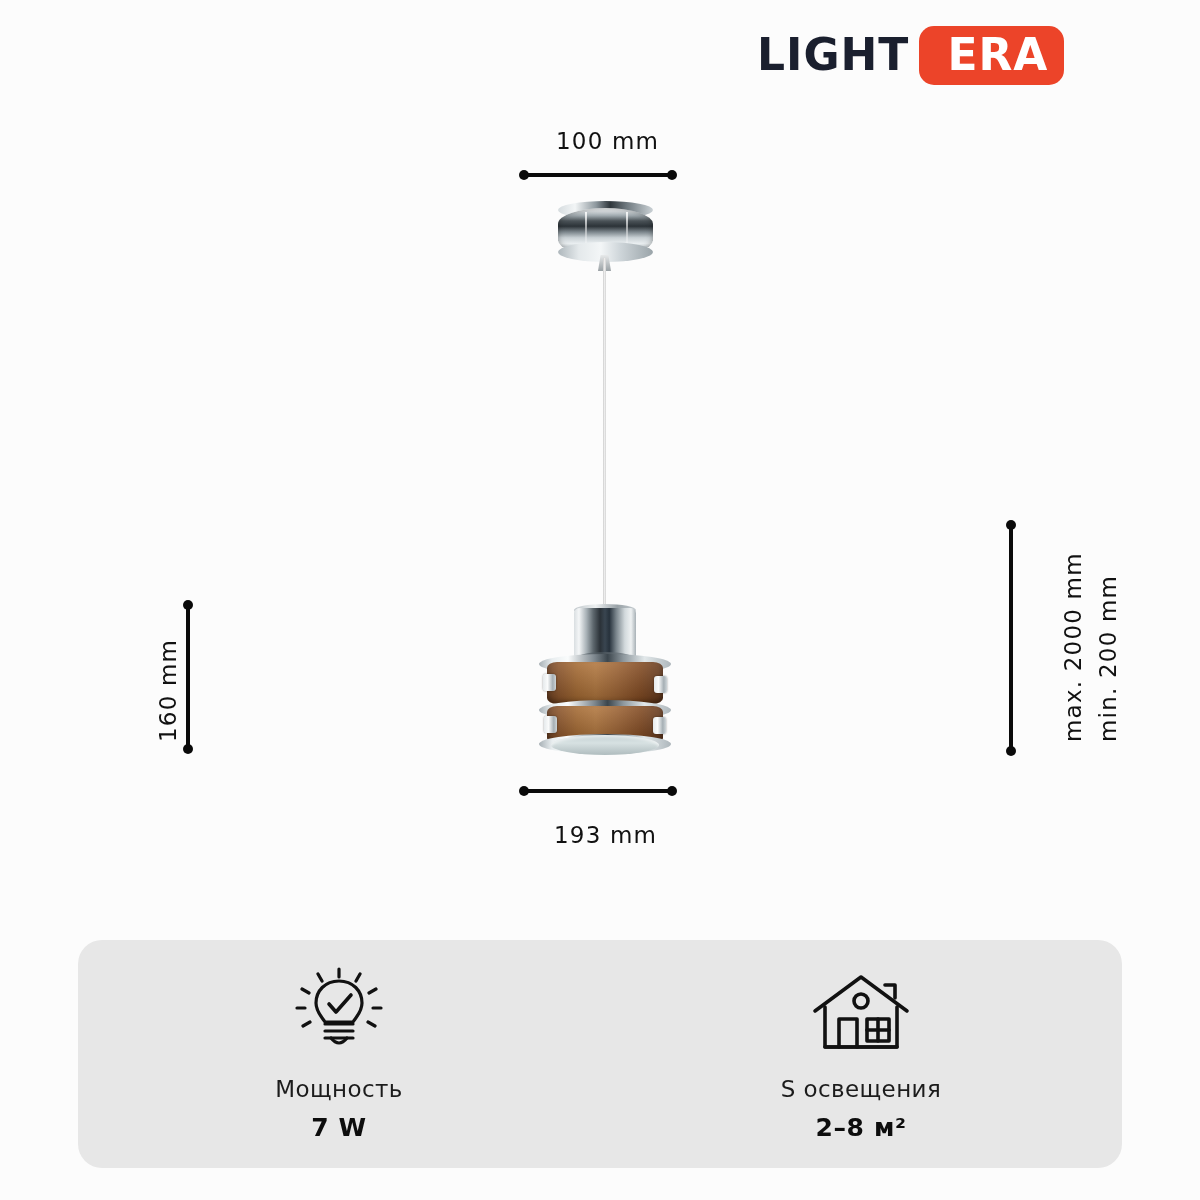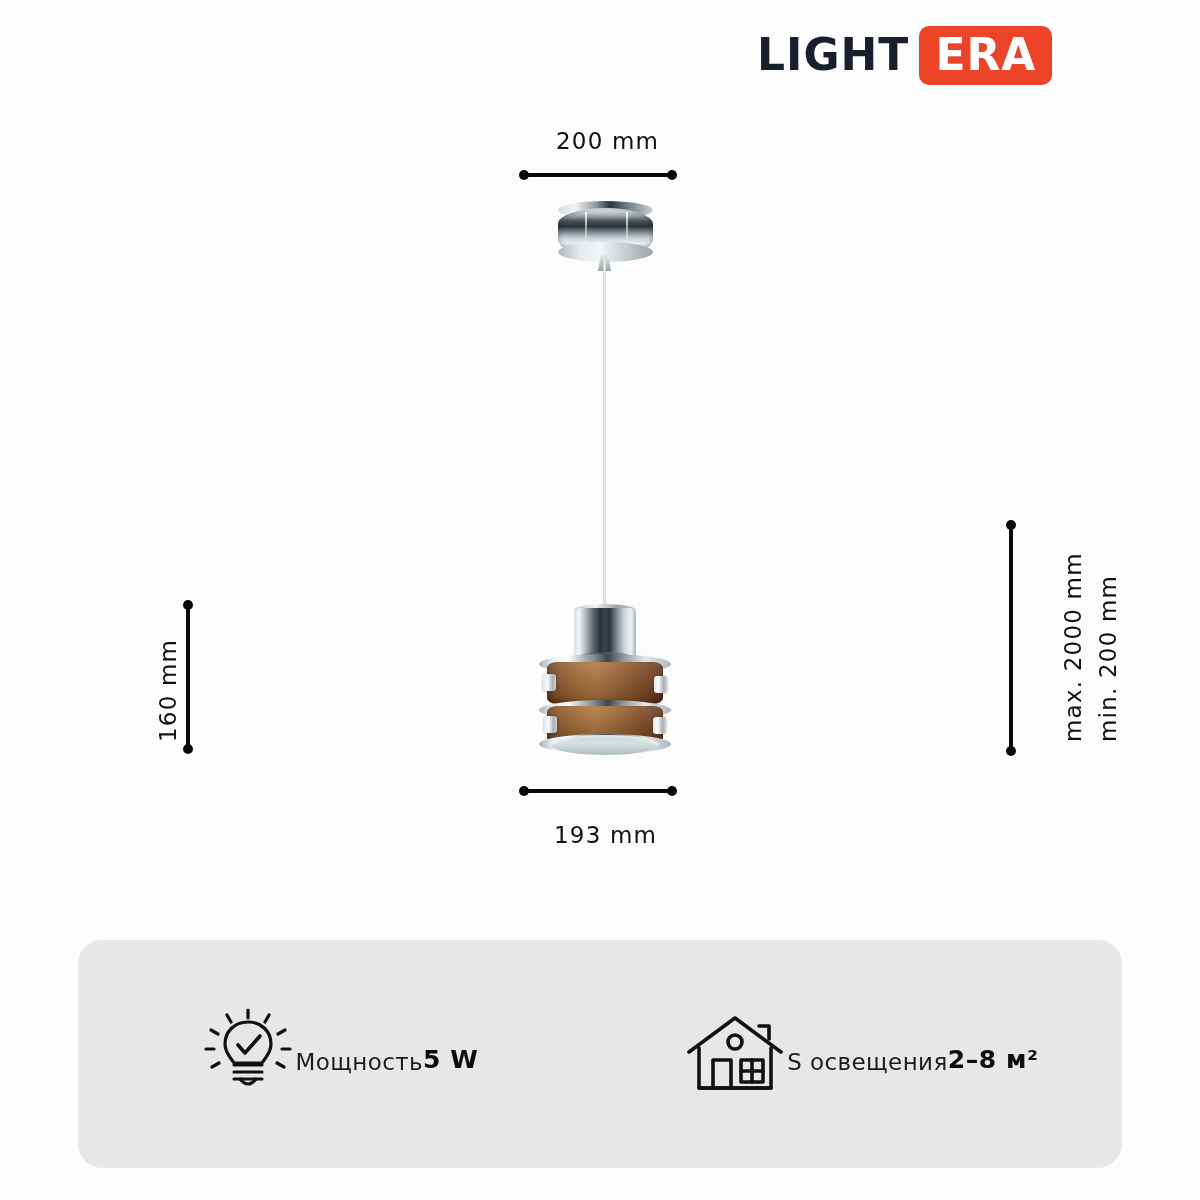--- a/index.html
+++ b/index.html
@@ -13,22 +13,22 @@
   .stage{position:absolute;left:0;top:0;width:1200px;height:1200px;}
 
   
   #logo{position:absolute;left:757px;top:27px;height:56px;display:flex;align-items:center;}
   #logo-light{
     font-family:"DejaVu Sans","Liberation Sans",sans-serif;
     font-size:44px;font-weight:700;letter-spacing:1px;
     color:#1A1F2E;line-height:1;padding-right:10px;
   }
   #logo-era-box{
-    background:#EC4429;border-radius:10px;
-    padding:7px 16px 8px 16px;display:flex;align-items:center;
+    background:#EC4429;border-radius:15px;
+    padding:7px 16px 8px 28px;display:flex;align-items:center;
   }
   #logo-era{
     font-family:"DejaVu Sans","Liberation Sans",sans-serif;
     font-size:44px;font-weight:700;letter-spacing:1px;
     color:#FFFFFF;line-height:1;
   }
 
   
   .dim-h{position:absolute;height:4px;background:#0A0A0A;}
   .dim-h::before,.dim-h::after{
@@ -146,21 +146,21 @@
     box-shadow:inset 0 2px 3px rgba(255,255,255,.6);
   }
 
   
   #spec-panel{
     position:absolute;left:78px;top:940px;width:1044px;height:228px;
     background:#E7E7E7;border-radius:24px;
     display:flex;align-items:center;
   }
   .spec-item{
-    flex:1;display:flex;flex-direction:row;align-items:center;justify-content:center;
+    flex:1;display:flex;flex-direction:column;align-items:center;justify-content:center;
   }
   .spec-icon{height:94px;display:flex;align-items:center;justify-content:center;}
   .spec-label{
     margin-top:16px;font-size:23px;color:#1C1C1C;letter-spacing:.4px;
     font-family:"DejaVu Sans","Liberation Sans",sans-serif;
   }
   .spec-value{
     margin-top:11px;font-size:25px;font-weight:700;color:#0D0D0D;letter-spacing:.6px;
     font-family:"DejaVu Sans","Liberation Sans",sans-serif;
   }
@@ -170,21 +170,21 @@
 
 <div class="stage">
 
   <div id="logo">
     <span id="logo-light">LIGHT</span>
     <span id="logo-era-box">
       <span id="logo-era">ERA</span>
     </span>
   </div>
 
-  <div class="dim-label" style="left:556px;top:128px;">200 mm</div>
+  <div class="dim-label" style="left:556px;top:128px;">100 mm</div>
   <div class="dim-h" style="left:523px;top:173px;width:150px;"></div>
 
   <div id="lamp">
     <div id="canopy-top"></div>
     <div id="canopy"></div>
     <div class="canopy-seam" style="left:585px;"></div>
     <div class="canopy-seam" style="left:626px;"></div>
     <div id="canopy-bot"></div>
 
     <div id="cord-grip"></div>
@@ -226,21 +226,21 @@
         <svg width="96" height="94" viewBox="0 0 96 94" fill="none" stroke="#111" stroke-width="3.2" stroke-linecap="round" stroke-linejoin="round">
           <path d="M48 15 C34 15 25 25 25 37 c0 9 6 14 9 19 h28 c3 -5 9 -10 9 -19 C71 25 62 15 48 15 Z"></path>
           <path d="M34 58 h28 M34 65 h28 M34 72 h28"></path>
           <path d="M40 72 q8 10 16 0"></path>
           <path d="M38 38 l7 8 l15 -17" stroke-width="3.6"></path>
           <path d="M48 3 v8 M48 3 v8"></path>
           <path d="M27 8 l4 7 M69 8 l-4 7 M11 23 l7 4 M85 23 l-7 4 M6 42 h8 M82 42 h8 M12 60 l7 -4 M84 60 l-7 -4"></path>
         </svg>
       </div>
       <div class="spec-label">Мощность</div>
-      <div class="spec-value">5 W</div>
+      <div class="spec-value">7 W</div>
     </div>
 
 
     <div class="spec-item">
       <div class="spec-icon">
         <svg width="104" height="84" viewBox="0 0 104 84" fill="none" stroke="#111" stroke-width="3.6" stroke-linecap="round" stroke-linejoin="round">
           <path d="M6 40 L52 6 L98 40"></path>
           <path d="M16 36 v40 h72 v-40"></path>
           <path d="M16 76 h72"></path>
           <path d="M76 14 h10 v13"></path>

